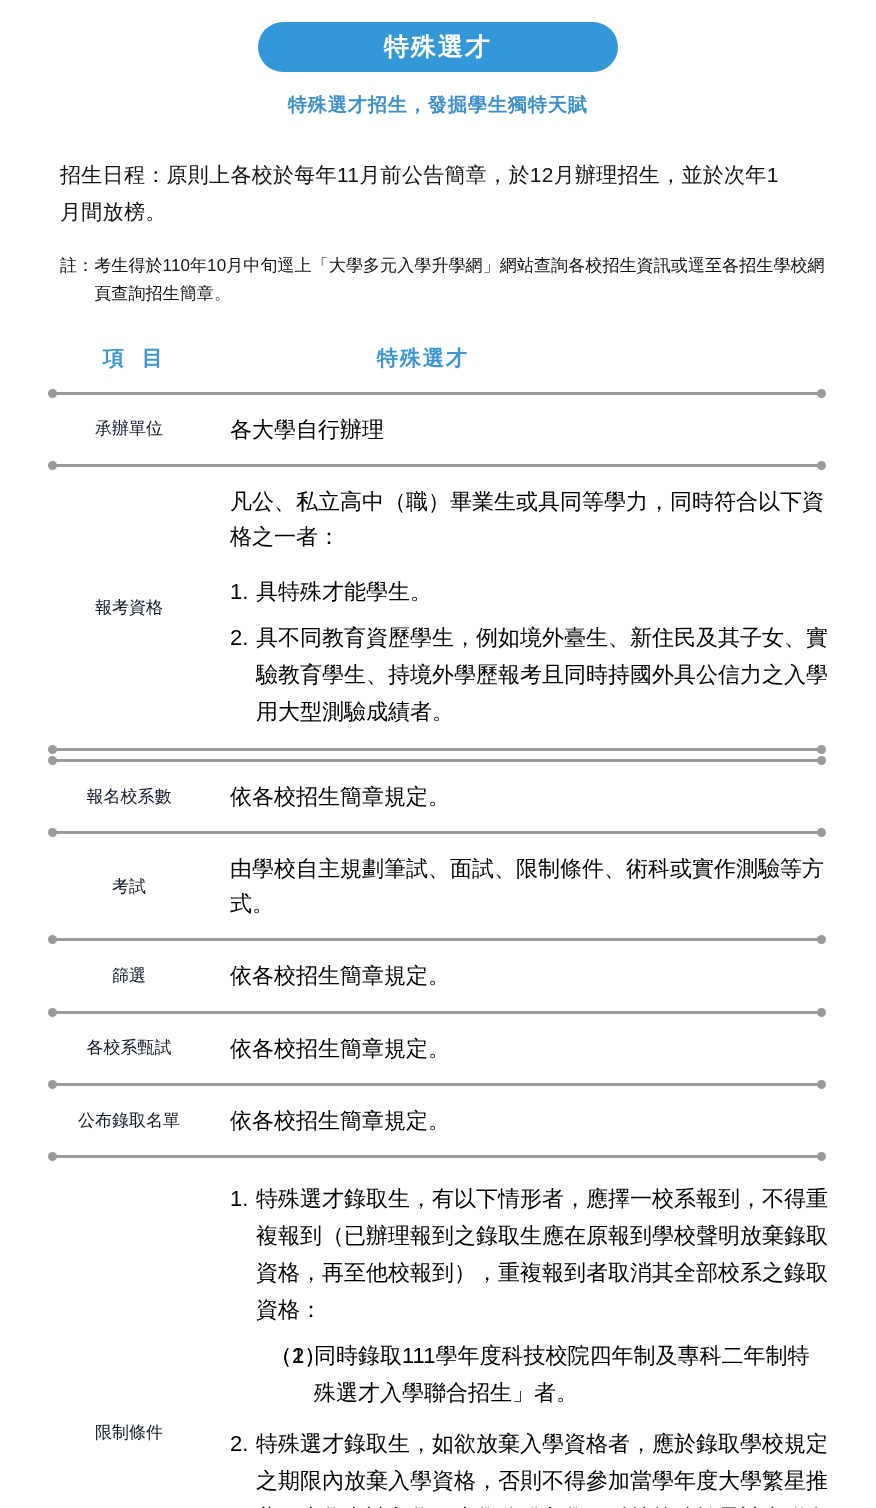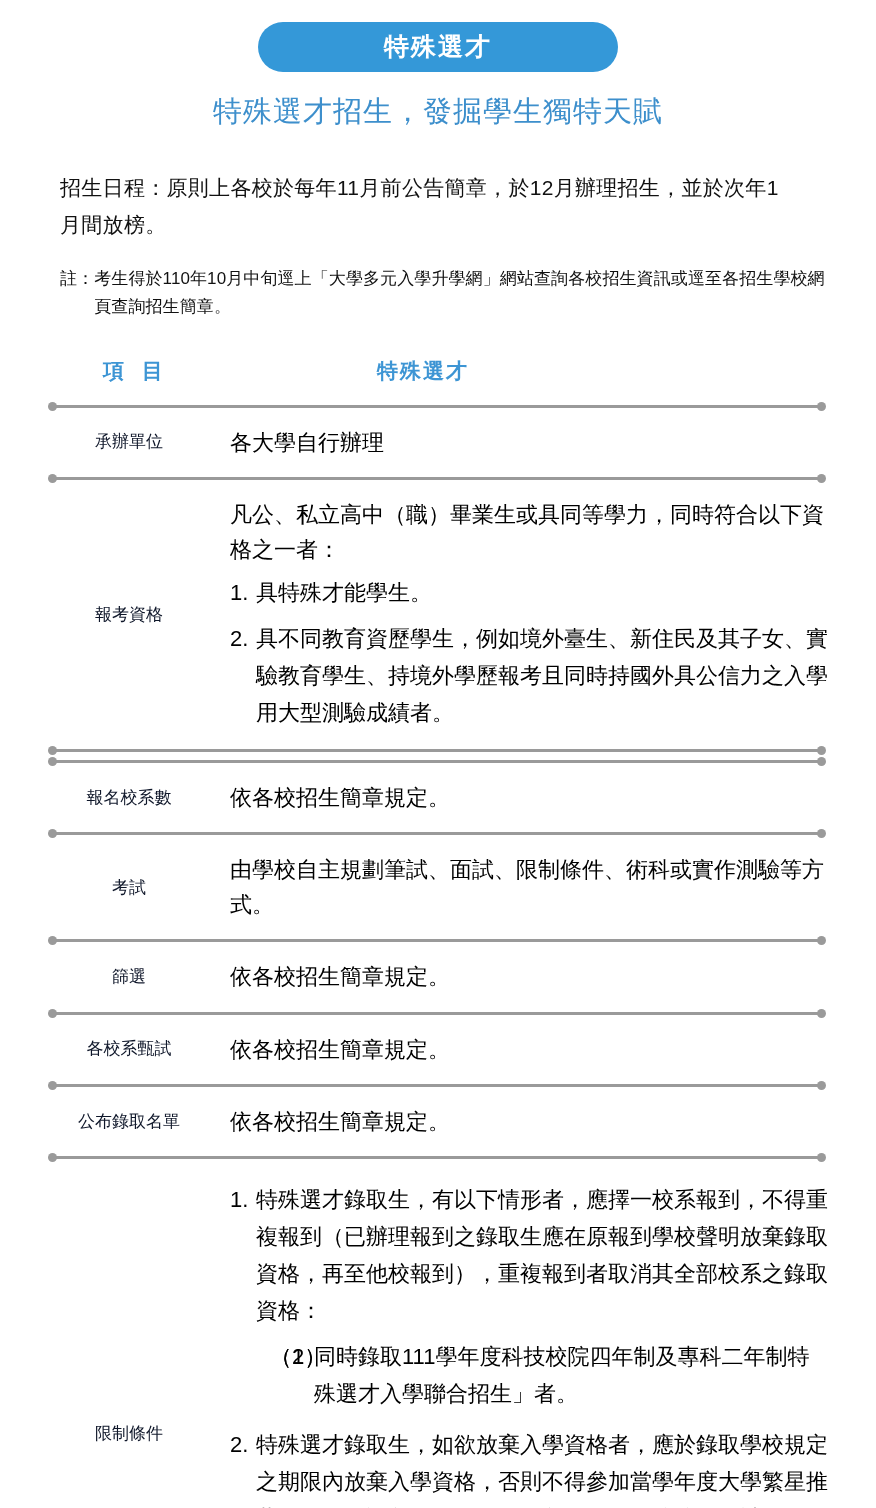--- a/index.html
+++ b/index.html
@@ -30,22 +30,22 @@
     color: #ffffff;
     border-radius: 26px;
     font-size: 25px;
     font-weight: bold;
     letter-spacing: 2px;
     line-height: 1.2;
   }
   .subtitle {
     margin-top: 21px;
     color: #3d8fcc;
-    font-size: 29px;
-    font-weight: normal;
+    font-size: 19px;
+    font-weight: bold;
     letter-spacing: 1px;
     line-height: 1.3;
   }
 
   
   .intro-block {
     margin: 38px 0 0 8px;
     padding: 0 22px 0 52px;
   }
   .schedule-line {
@@ -146,21 +146,21 @@
     flex: 1 1 auto;
     font-size: 22px;
     line-height: 1.6;
     color: #000000;
     padding-left: 12px;
   }
   .tcell-value.bold { font-weight: bold; }
 
   
   .cell-lead {
-    margin: 0 0 8px 0;
+    margin: 0 0 20px 0;
     line-height: 1.6;
   }
   ol.num-list, ol.paren-list {
     list-style: none;
     margin: 0;
     padding: 0;
   }
   ol.num-list > li {
     position: relative;
     padding-left: 26px;

